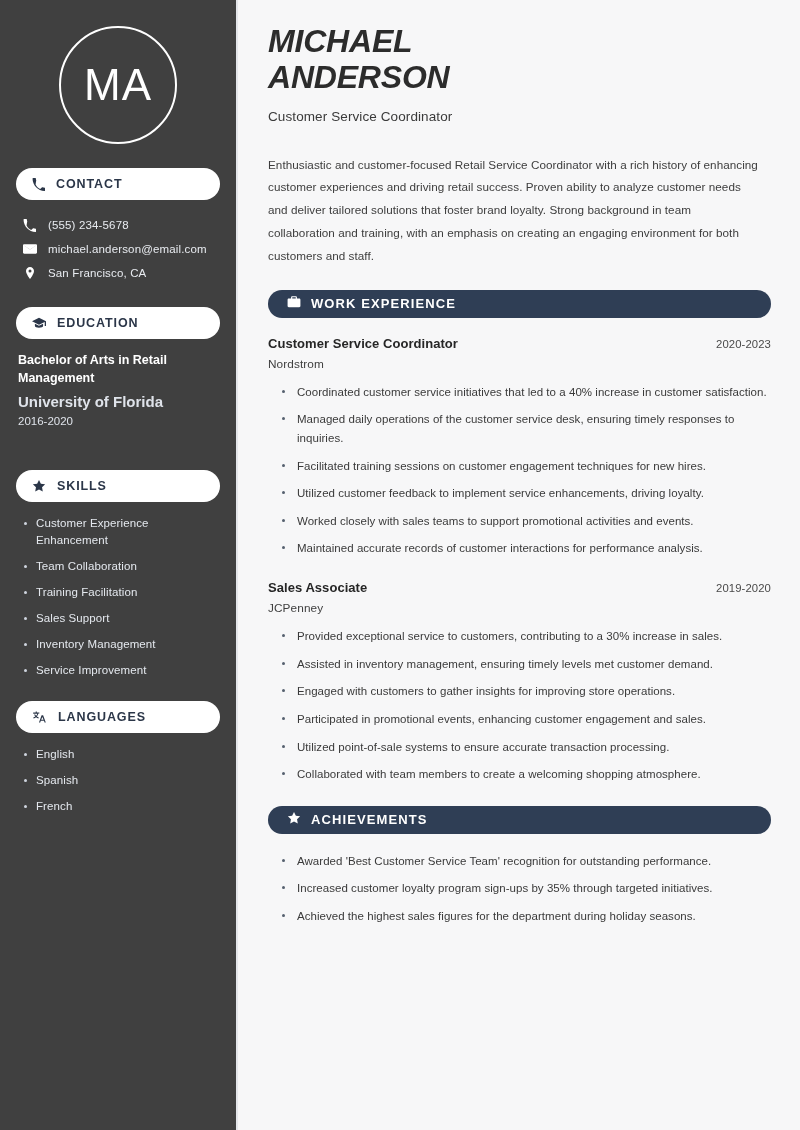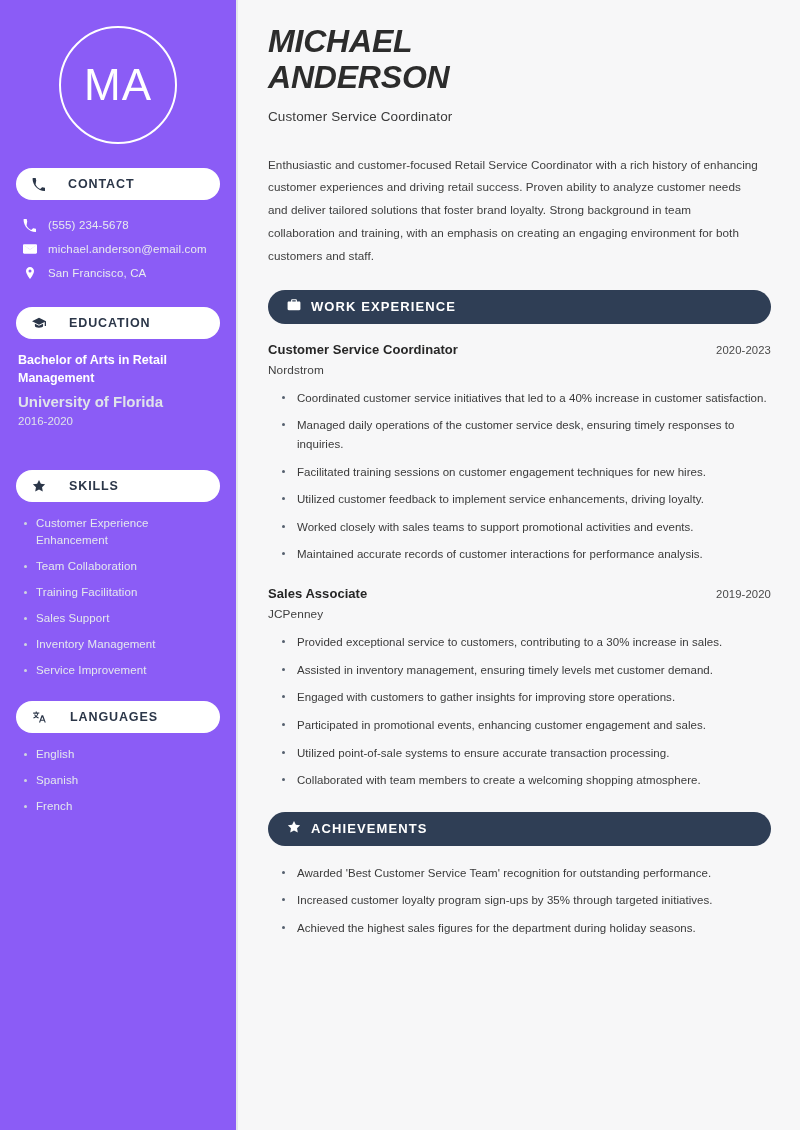--- a/index.html
+++ b/index.html
@@ -18,21 +18,21 @@
     height: 1130px;
     background: #f7f7f8;
     display: flex;
     overflow: hidden;
   }
 
   
   .sidebar {
     width: 238px;
     min-width: 238px;
-    background: #8b5cf6;
+    background: #404040;
     color: #ffffff;
     padding: 0 16px;
     border-right: 2px solid #e4e6ea;
     position: relative;
   }
 
   .monogram-wrap {
     display: flex;
     justify-content: center;
     padding-top: 26px;
@@ -54,21 +54,21 @@
   }
 
   
   .pill {
     background: #ffffff;
     color: #2b3648;
     border-radius: 999px;
     height: 32px;
     display: flex;
     align-items: center;
-    gap: 23px;
+    gap: 11px;
     padding: 0 16px;
     margin-bottom: 13px;
     width: 100%;
   }
   .pill .pill-label {
     font-size: 12.5px;
     font-weight: bold;
     letter-spacing: 0.9px;
     text-transform: uppercase;
     color: #2b3648;
@@ -161,21 +161,21 @@
     letter-spacing: 0.05px;
     margin-bottom: 22px;
     max-width: 492px;
   }
 
   
   .bar {
     background: #2f3e55;
     color: #ffffff;
     border-radius: 999px;
-    height: 34px;
+    height: 28px;
     display: flex;
     align-items: center;
     gap: 10px;
     padding: 0 19px;
     margin-bottom: 18px;
   }
   .bar .bar-label {
     font-size: 13px;
     font-weight: bold;
     letter-spacing: 1.1px;

